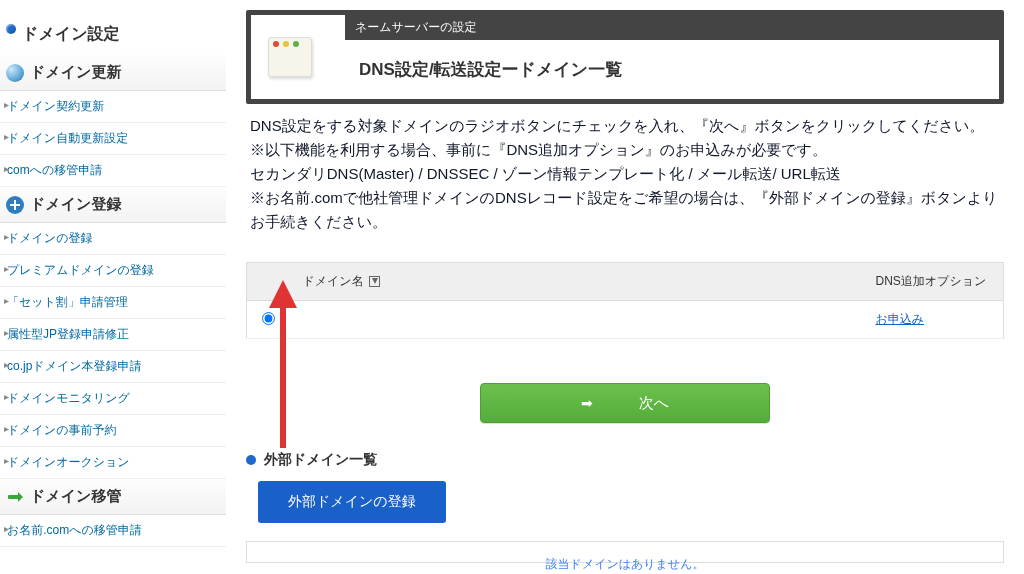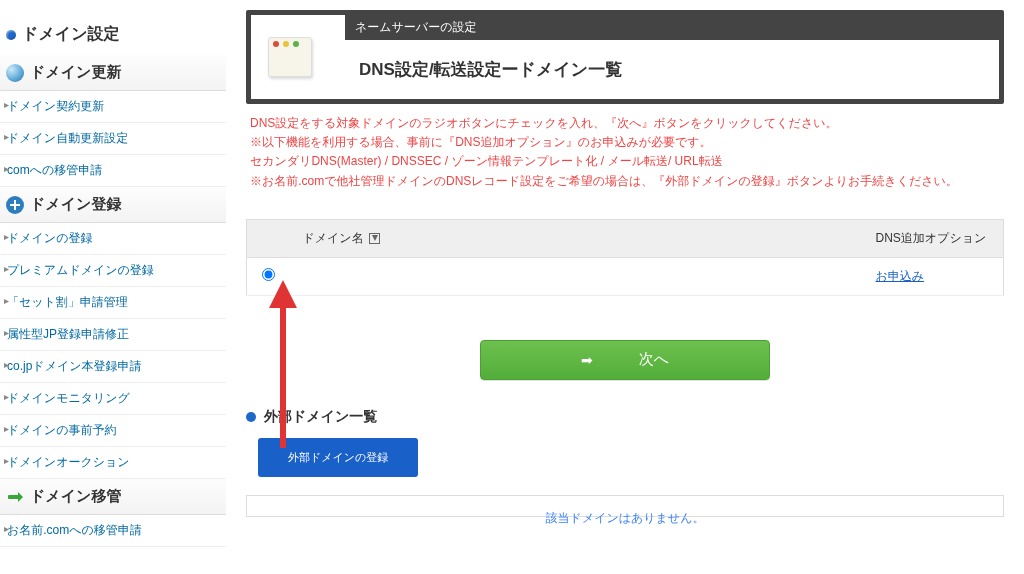--- a/index.html
+++ b/index.html
@@ -1,19 +1,19 @@
 <!DOCTYPE html>
 <html><head>
   <meta charset="utf-8">
   <style>
     * { margin: 0; padding: 0; box-sizing: border-box; }
     body { font-family: "Hiragino Kaku Gothic Pro", "Meiryo", sans-serif; font-size: 13px; color: #333; background: #fff; }
     .container { display: flex; width: 1024px; }
     .sidebar { width: 226px; background: #fff; border-right: 0; padding-top: 20px; }
-    .sidebar-title { display: flex; align-items: center; padding: 4px 6px 10px; font-size: 16px; font-weight: bold; color: #333; }
+    .sidebar-title { display: flex; align-items: flex-start; padding: 4px 6px 10px; font-size: 16px; font-weight: bold; color: #333; }
     .sidebar-title .bullet { width: 10px; height: 10px; background: #1e68c9; border-radius: 50%; display: inline-block; margin-right: 6px; box-shadow: inset -1px -1px 2px rgba(0,0,0,0.2), inset 1px 1px 2px rgba(255,255,255,0.5); }
     .sidebar-section { }
     .section-header { display: flex; align-items: flex-end; padding: 8px 6px; font-size: 15px; font-weight: bold; border-bottom: 1px solid #ddd; background: linear-gradient(#fdfdfd,#f3f3f3); }
     .section-header .icon-globe { width: 18px; height: 18px; border-radius: 50%; background: radial-gradient(circle at 30% 30%, #cde9f9 0%, #5aa7d8 60%, #2d6aa6 100%); margin-right: 6px; display: inline-block; }
     .section-header .icon-plus { width: 18px; height: 18px; border-radius: 50%; background: #2d7dc1; position: relative; margin-right: 6px; display: inline-block; }
     .section-header .icon-plus::before, .section-header .icon-plus::after { content: ""; position: absolute; background: #fff; }
     .section-header .icon-plus::before { left: 4px; top: 8px; width: 10px; height: 2px; }
     .section-header .icon-plus::after { left: 8px; top: 4px; width: 2px; height: 10px; }
     .section-header .icon-arrow { width: 18px; height: 18px; margin-right: 6px; display: inline-block; position: relative; }
     .section-header .icon-arrow::before { content: ""; position: absolute; width: 12px; height: 4px; background: #3aa63a; top: 7px; left: 2px; border-radius: 1px; }
@@ -21,34 +21,34 @@
     .sidebar-item { display: block; padding: 7px 8px 7px 7px; font-size: 12px; color: #0369a1; border-bottom: 1px solid #eee; position: relative; cursor: pointer; }
     .sidebar-item::before { content: "▸"; color: #888; font-size: 10px; position: absolute; left: 4px; top: 8px; }
     .main { flex: 1; padding: 10px 20px 20px 20px; min-width: 0; }
     .panel { border: 5px solid #444; border-radius: 2px; background: #fff; display: flex; margin-bottom: 10px; gap: 16px; }
     .panel-title-bar { background: #444; color: #fff; font-size: 12px; padding: 4px 10px; flex-basis: 100%; }
     .panel-hdr { display: flex; flex-direction: column; flex: 1; }
     .panel-icon-cell { width: 78px; display:flex; align-items:center; justify-content:center; background:#fff; border-right:0; }
     .note-icon { width: 44px; height: 40px; background: #f7f4ea; border: 1px solid #ddd; border-radius: 3px; position: relative; box-shadow: 1px 2px 3px rgba(0,0,0,0.15); }
     .note-icon::before { content: ""; position: absolute; top: 3px; left: 4px; width: 6px; height: 6px; border-radius: 50%; background: #d94b3a; box-shadow: 10px 0 0 #e9c33a, 20px 0 0 #5db14b; }
     .panel-heading { font-size: 17px; padding: 18px 14px; color: #333; font-weight: bold; }
-    .desc { margin: 6px 0 16px; padding: 0 4px; font-size: 12px; line-height: 1.6; color: #ef4444; }
+    .desc { margin: 6px 0 16px; padding: 0 4px; font-size: 15px; line-height: 1.6; color: #0f172a; }
     .table { width: 100%; border-collapse: collapse; border: 1px solid #ddd; margin-top: 28px; }
     .table th { background: #efefef; font-weight: normal; font-size: 12px; padding: 10px 12px; text-align: left; border-bottom: 1px solid #ddd; }
     .table td { background: #fff; padding: 10px 12px; font-size: 12px; border-bottom: 1px solid #eee; }
     .radio-cell { width: 44px; text-align: center; }
     .dns-opt-cell { width: 140px; }
     .sort-icon { display: inline-block; width: 11px; height: 11px; border: 1px solid #666; position: relative; vertical-align: middle; margin-left: 2px; }
     .sort-icon::after { content: ""; position: absolute; left: 2px; top: 1px; border-left: 3px solid transparent; border-right: 3px solid transparent; border-top: 6px solid #666; }
     .apply-link { color: #1960c9; text-decoration: underline; cursor: pointer; }
     .next-btn { display: flex; align-items:center; justify-content:center; width: 290px; height: 40px; margin: 44px auto 28px; background: linear-gradient(#6dc04e,#53ad3a); border: 1px solid #4aa032; border-radius: 4px; color: #fff; font-size: 15px; cursor: pointer; box-shadow: 0 1px 0 rgba(0,0,0,0.12); }
     .next-btn .arrow-icon { margin-right: 46px; font-size: 14px; }
     .section-subhead { display: flex; align-items: center; font-size: 14px; font-weight: bold; margin: 14px 0 12px; color: #333; }
     .section-subhead .dot { width: 10px; height: 10px; border-radius: 50%; background: #1e68c9; margin-right: 8px; display: inline-block; }
-    .reg-btn { display: inline-block; background: #1960c9; color: #fff; font-size: 11px; padding: 12px 30px; border-radius: 3px; cursor: pointer; margin-left: 12px; margin-bottom: 18px; }
+    .reg-btn { display: inline-block; background: #1960c9; color: #fff; font-size: 14px; padding: 12px 30px; border-radius: 3px; cursor: pointer; margin-left: 12px; margin-bottom: 18px; }
     .bottom-box { height: 22px; border: 1px solid #ddd; background: #fff; text-align: center; font-size: 12px; color: #3b82f6; padding-top: 14px; }
     .red-arrow { position: absolute; left: 263px; top: 280px; pointer-events: none; z-index: 50; }
   </style>
 </head>
 <body>
 
 <div class="container">
   <aside class="sidebar">
     <div class="sidebar-title">
       <span class="bullet"></span>

